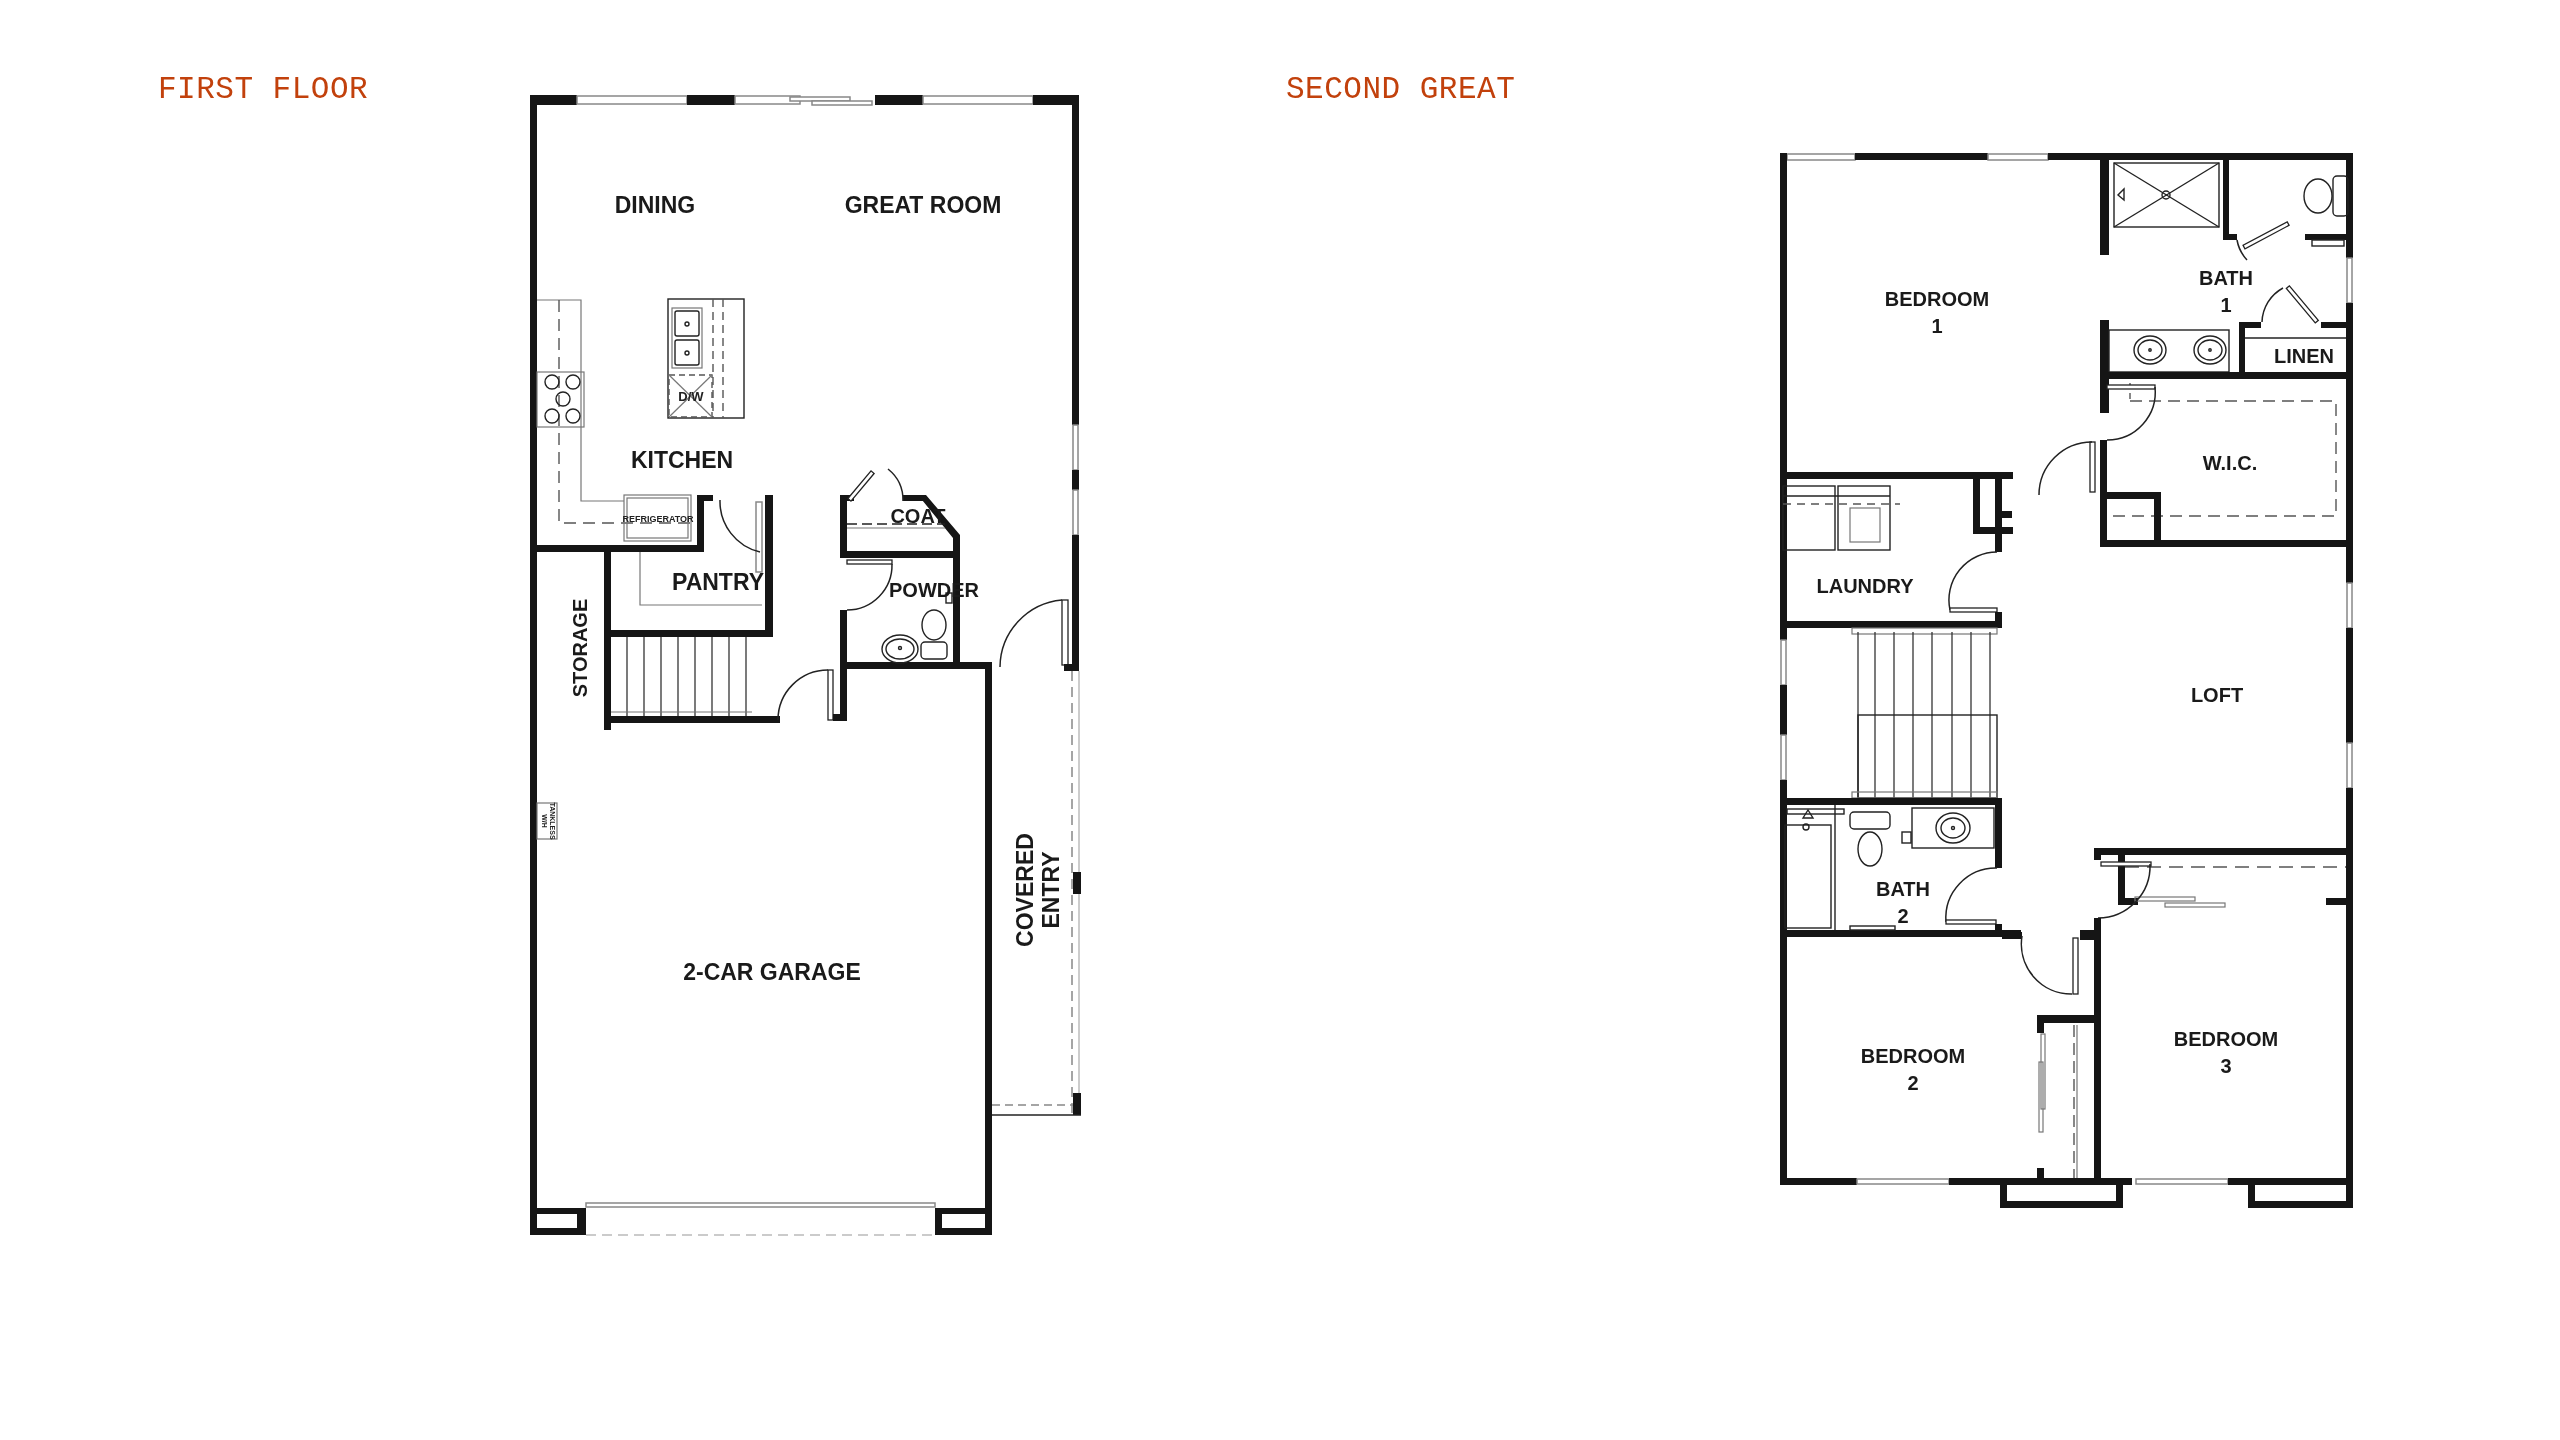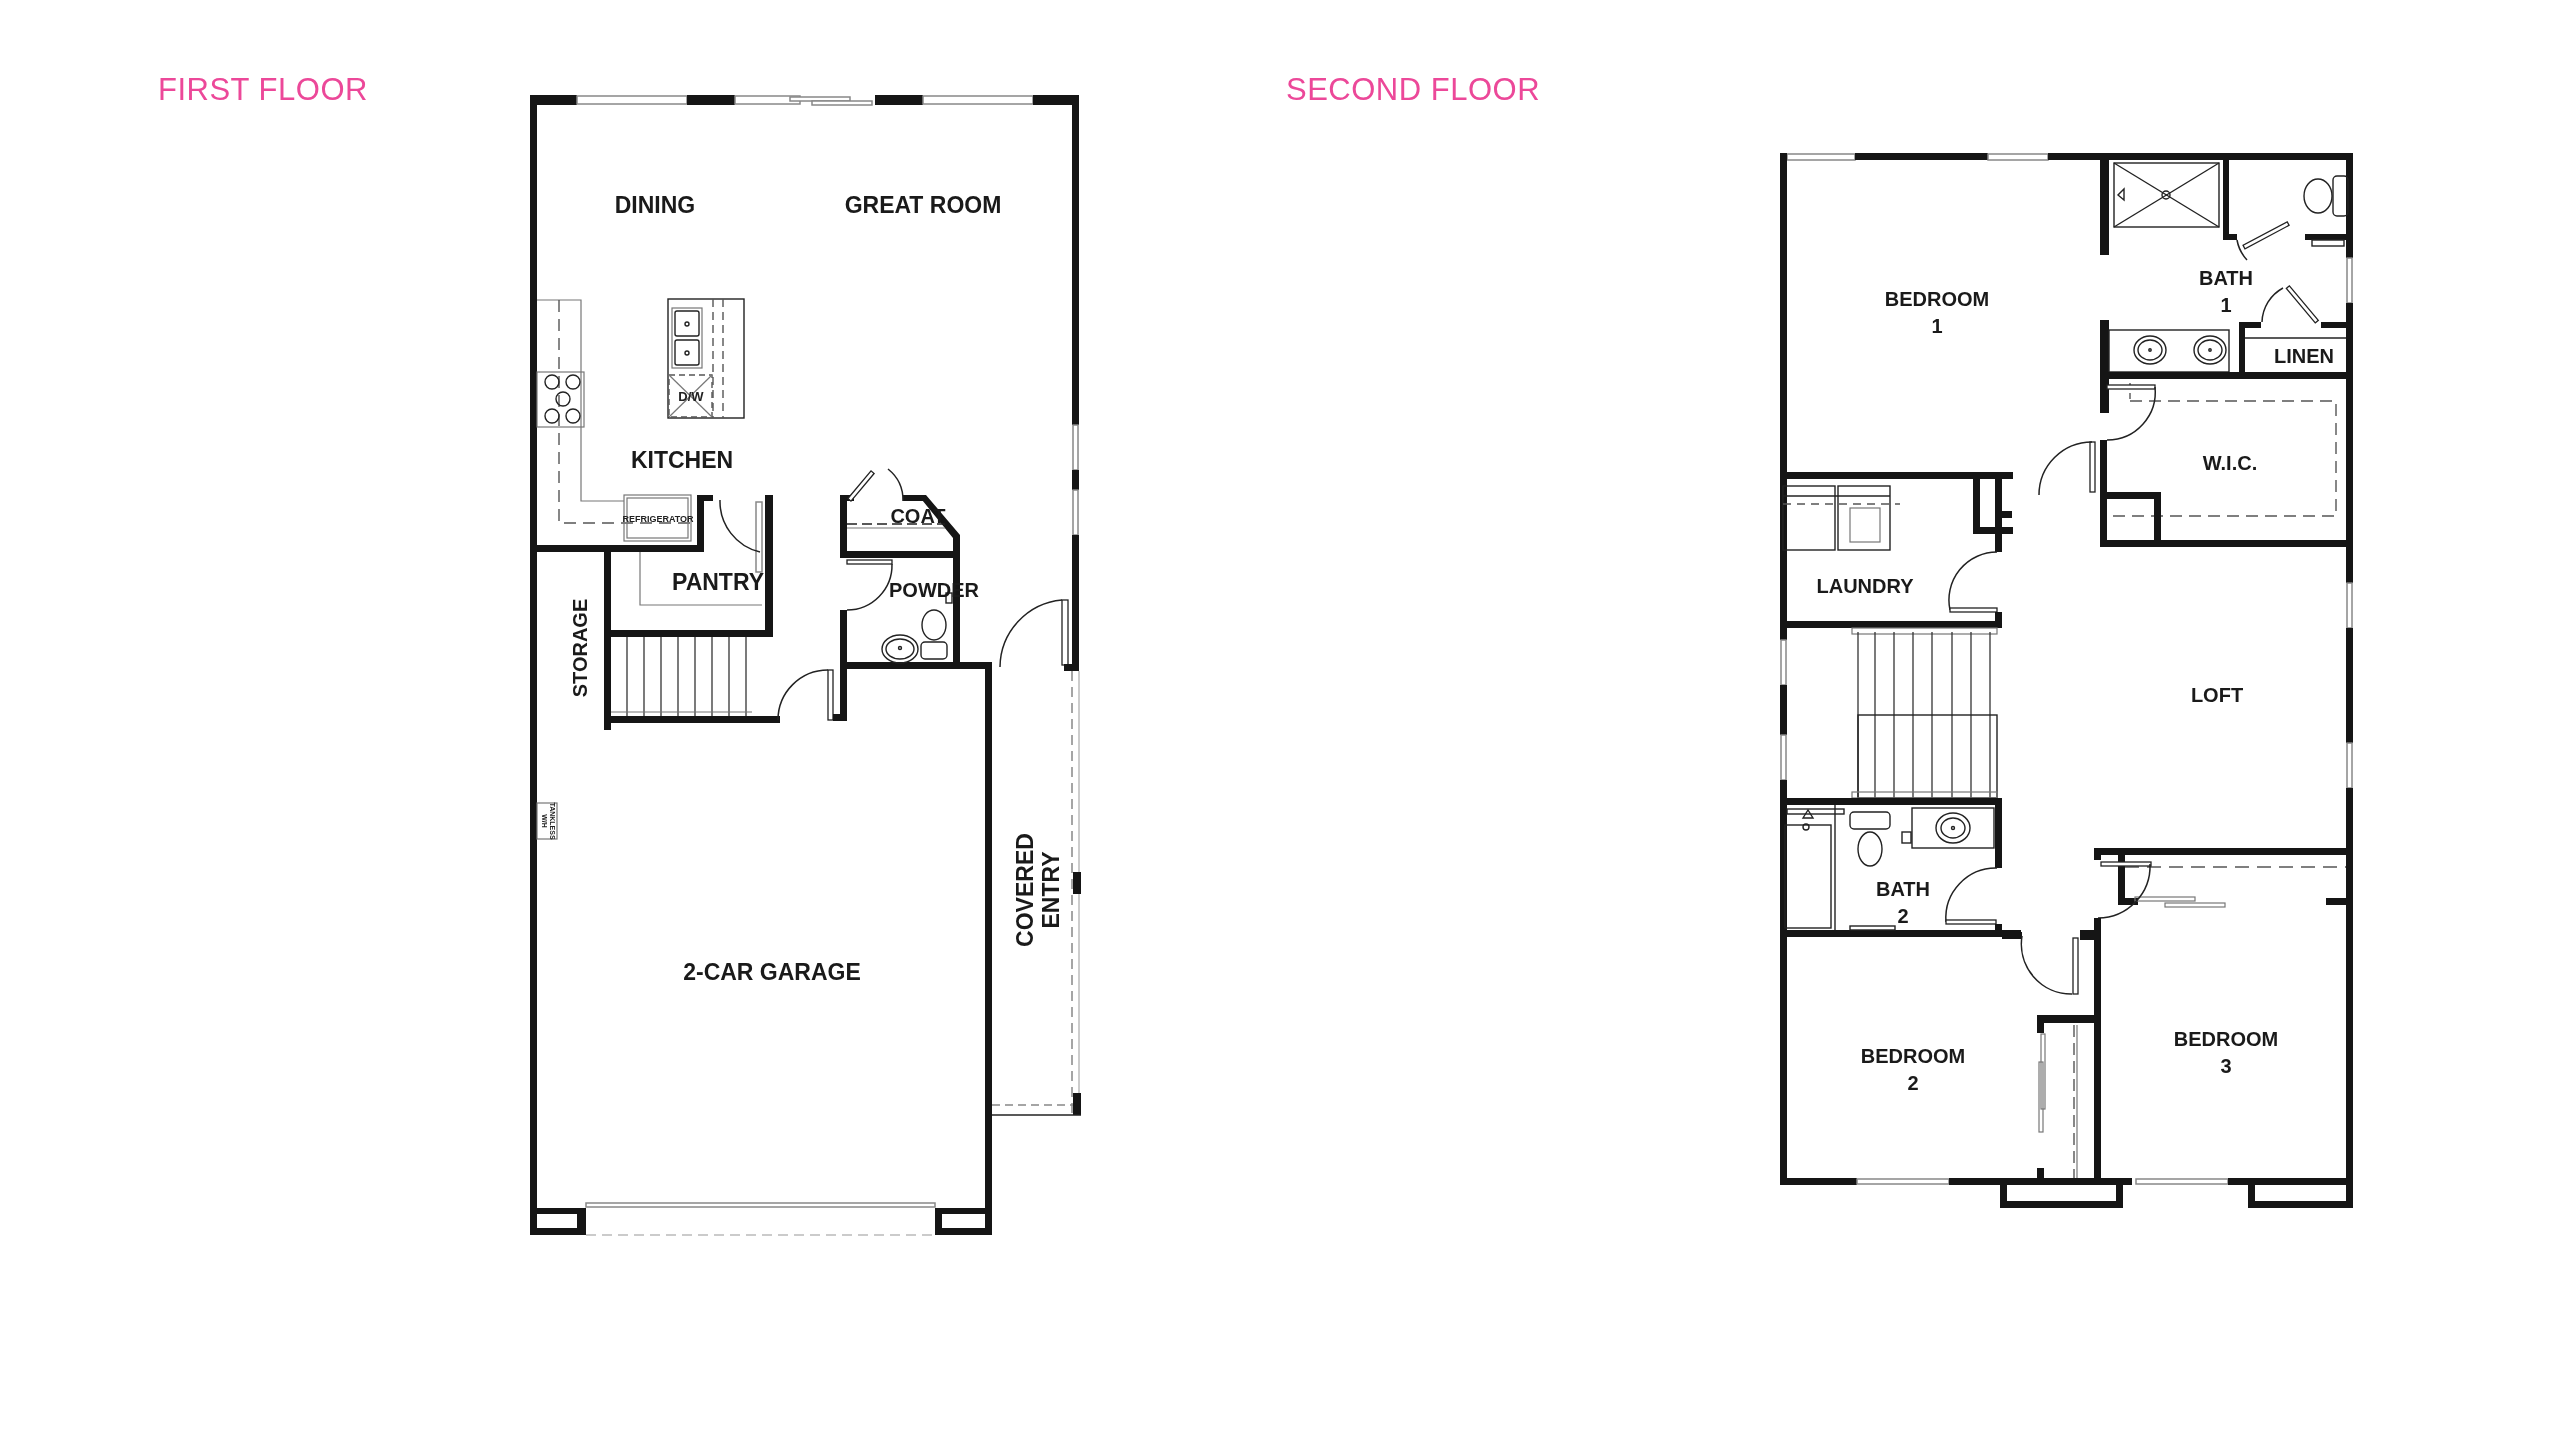--- a/index.html
+++ b/index.html
@@ -1,36 +1,36 @@
 <!DOCTYPE html>
 <html><head>
 <meta charset="utf-8">
 <style>
   html, body { margin: 0; padding: 0; background: #ffffff; }
   body { width: 2560px; height: 1440px; position: relative; overflow: hidden; font-family: "Liberation Sans", sans-serif; }
-  .floor-title { position: absolute; font-family: Liberation Sans, sans-serif; font-size: 31px; color: #ec4899; letter-spacing: 0.5px; font-weight: normal; }
+  .floor-title { position: absolute; font-family: Liberation Mono, monospace; font-size: 31px; color: #c2410c; letter-spacing: 0.5px; font-weight: normal; }
   #plan { position: absolute; left: 0; top: 0; }
   .room-label { font-family: "Liberation Sans", sans-serif; font-weight: bold; fill: #1a1a1a; text-anchor: middle; }
   .lbl-lg { font-size: 23px; }
   .lbl-md { font-size: 20px; }
   .lbl-xs { font-family: "Liberation Sans", sans-serif; font-weight: bold; font-size: 9px; fill: #222; text-anchor: middle; }
   .wall { fill: #151515; }
   .fx { fill: none; stroke: #222; stroke-width: 1.4; }
   .fx-light { fill: none; stroke: #777; stroke-width: 1.2; }
   .dash { fill: none; stroke: #555; stroke-width: 1.4; stroke-dasharray: 12 7; }
   .win { fill: #fff; stroke: #888; stroke-width: 1.5; }
   .door-arc { fill: none; stroke: #222; stroke-width: 1.5; }
   .door-leaf { fill: #fff; stroke: #222; stroke-width: 1.3; }
   .tread { stroke: #333; stroke-width: 1.3; }
 </style>
 </head>
 <body>
 
 <div class="floor-title" style="left:158px; top:72px;">FIRST FLOOR</div>
-<div class="floor-title" style="left:1286px; top:72px;">SECOND FLOOR</div>
+<div class="floor-title" style="left:1286px; top:72px;">SECOND GREAT</div>
 
 <svg id="plan" width="2560" height="1440" viewBox="0 0 2560 1440" xmlns="http://www.w3.org/2000/svg">
 
   <g>
 
     <g>
 
       <rect class="wall" x="530" y="95" width="47" height="10"></rect>
       <rect class="win" x="577" y="96" width="110" height="8"></rect>
       <rect class="wall" x="687" y="95" width="48" height="10"></rect>

